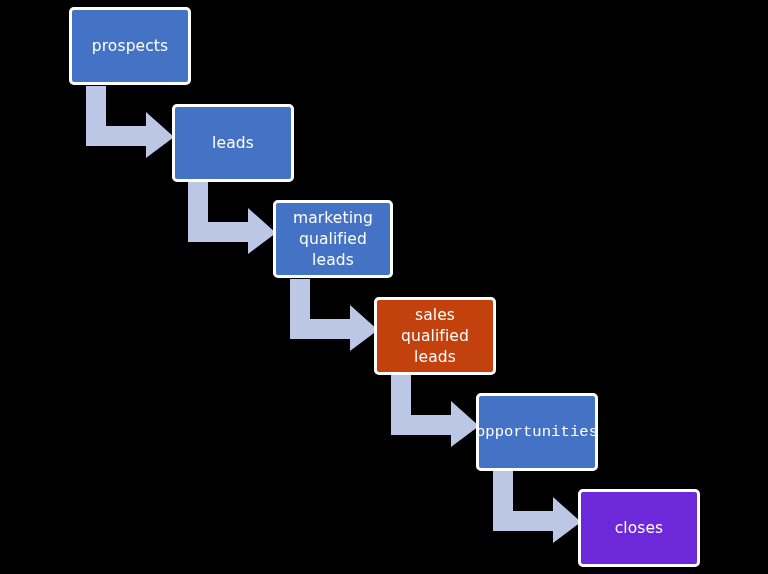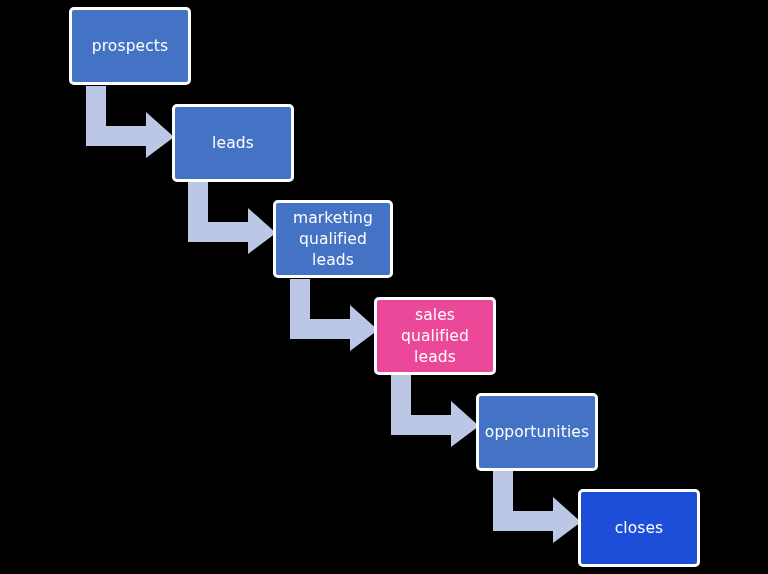--- a/index.html
+++ b/index.html
@@ -77,24 +77,24 @@
     <span>prospects</span>
   </div>
   <div class="node" style="left: 172px; top: 104px; width: 122px; height: 78px; background: rgb(68, 114, 196); border-color: rgb(255, 255, 255); color: rgb(255, 255, 255);">
     <span>leads</span>
   </div>
   <div class="node" style="left: 273px; top: 200px; width: 120px; height: 78px; background: rgb(68, 114, 196); border-color: rgb(255, 255, 255); color: rgb(255, 255, 255);">
     <span>marketing
 qualified
 leads</span>
   </div>
-  <div class="node" style="left: 374px; top: 297px; width: 122px; height: 78px; background: #ec4899; border-color: rgb(255, 255, 255); color: rgb(255, 255, 255);">
+  <div class="node" style="left: 374px; top: 297px; width: 122px; height: 78px; background: #c2410c; border-color: rgb(255, 255, 255); color: rgb(255, 255, 255);">
     <span>sales qualified
 leads</span>
   </div>
-  <div class="node" style="left: 476px; top: 393px; width: 122px; height: 78px; background: rgb(68, 114, 196); border-color: rgb(255, 255, 255); color: rgb(255, 255, 255);">
+  <div class="node" style="left: 476px; top: 393px; width: 122px; height: 78px; background: rgb(68, 114, 196); border-color: rgb(255, 255, 255); color: rgb(255, 255, 255); font-family: Liberation Mono, monospace;">
     <span>opportunities</span>
   </div>
-  <div class="node" style="left: 578px; top: 489px; width: 122px; height: 78px; background: #1d4ed8; border-color: rgb(255, 255, 255); color: rgb(255, 255, 255);">
+  <div class="node" style="left: 578px; top: 489px; width: 122px; height: 78px; background: #6d28d9; border-color: rgb(255, 255, 255); color: rgb(255, 255, 255);">
     <span>closes</span>
   </div>
 
 </div>
 
 </body></html>

